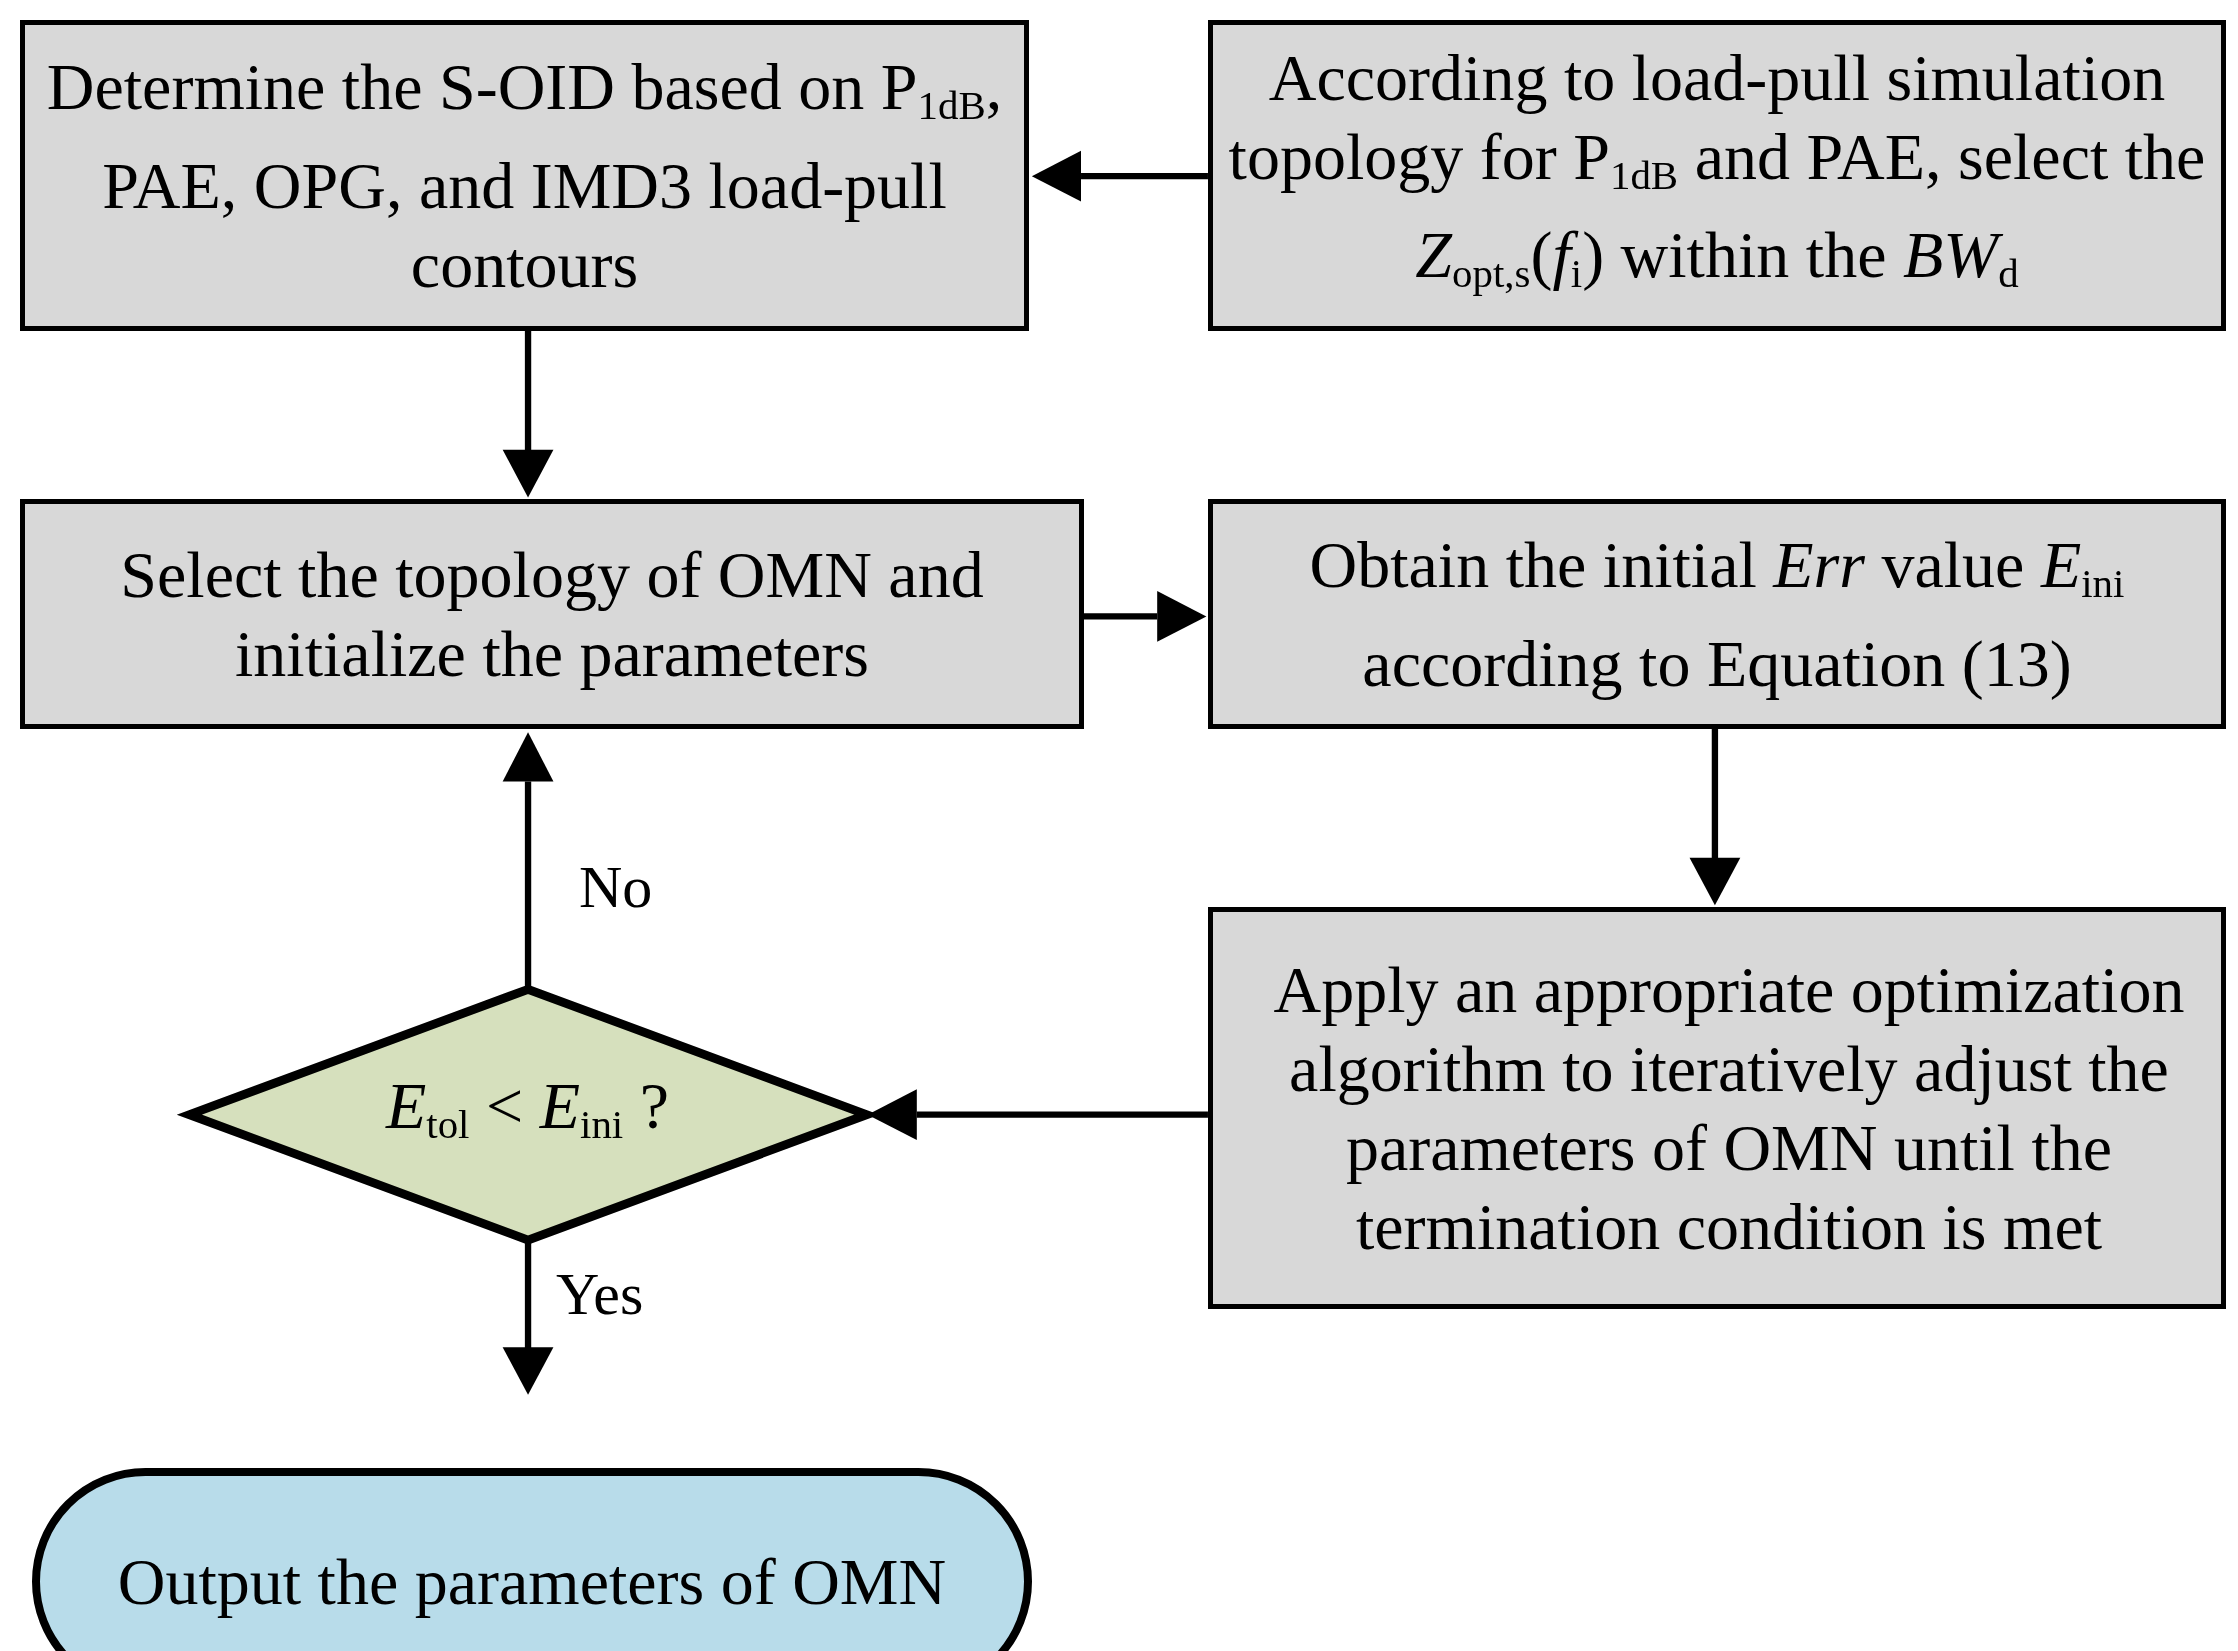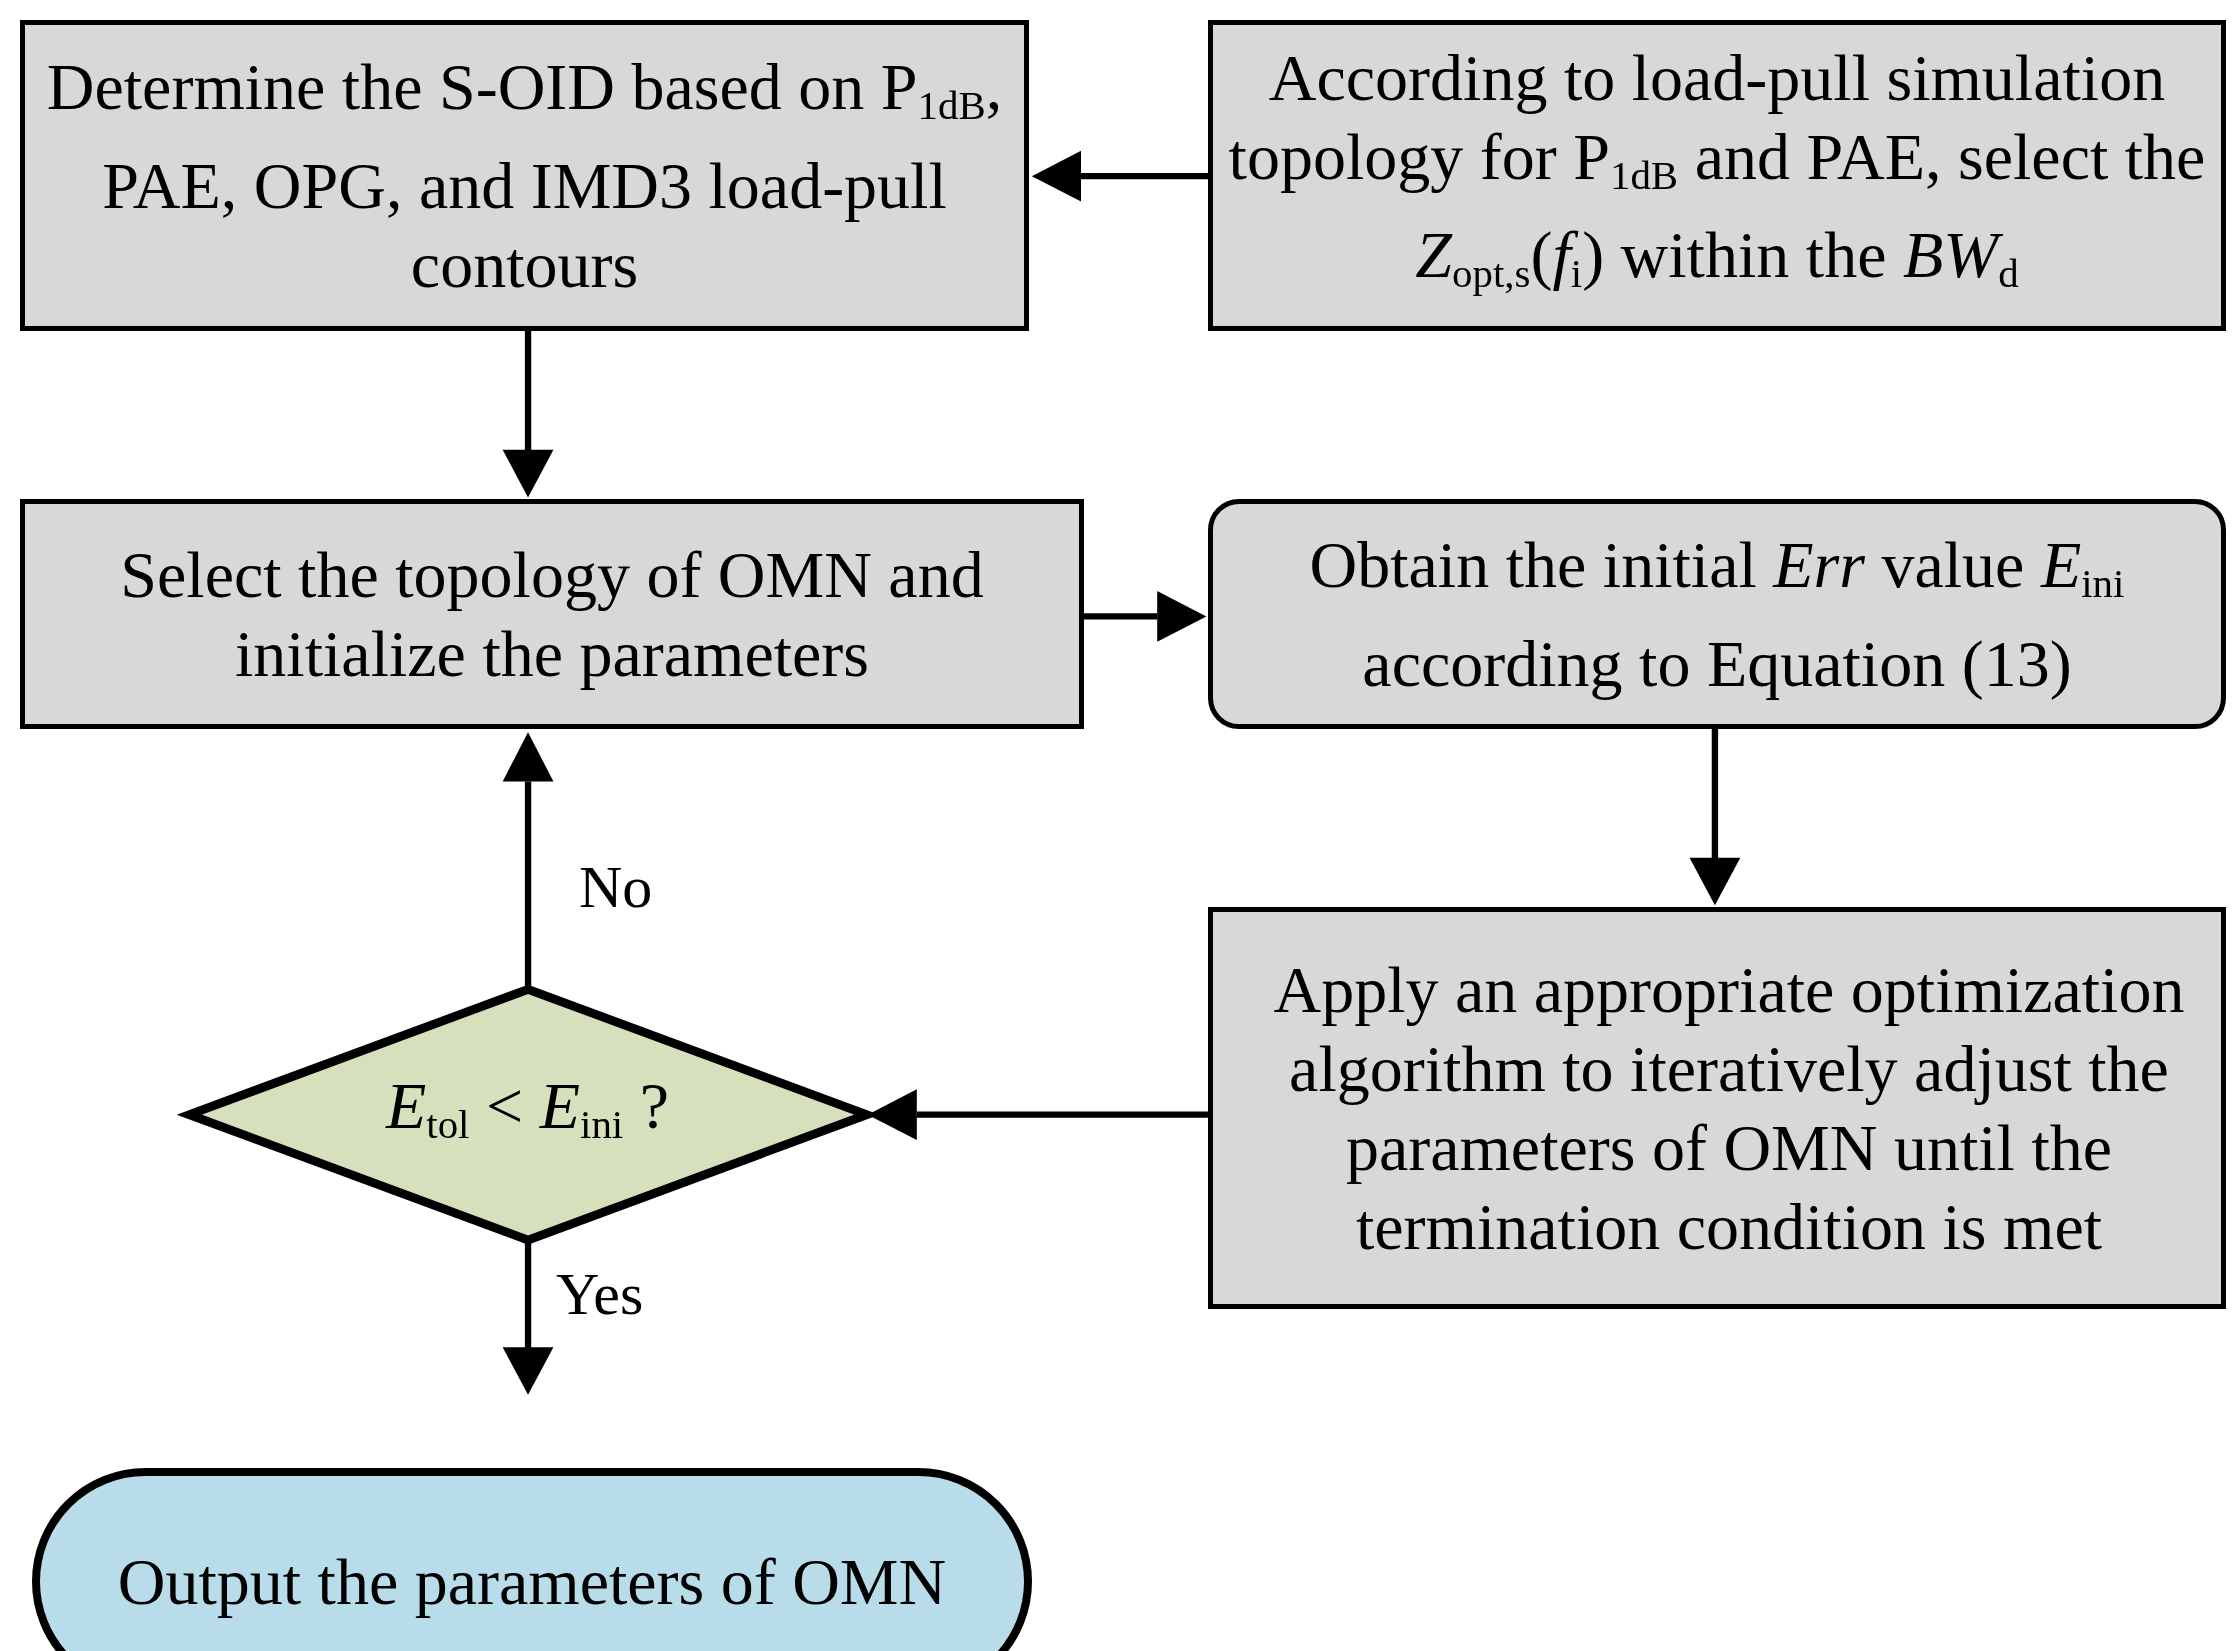--- a/index.html
+++ b/index.html
@@ -90,21 +90,21 @@
     <div class="tline"><span>According to load-pull simulation</span></div>
     <div class="tline"><span>topology for P</span><span class="sub">1dB</span><span> and PAE, select the</span></div>
     <div class="tline"><span class="it">Z</span><span class="sub">opt,s</span><span>(</span><span class="it">f</span><span class="sub">i</span><span>) within the </span><span class="it">BW</span><span class="sub">d</span></div>
   </div>
 
   <div class="node process" style="left:20px;top:499px;width:1064px;height:230px;">
     <div class="tline"><span>Select the topology of OMN and</span></div>
     <div class="tline"><span>initialize the parameters</span></div>
   </div>
 
-  <div class="node process" style="left:1208px;top:499px;width:1018px;height:230px;border-radius:31px;">
+  <div class="node process" style="left:1208px;top:499px;width:1018px;height:230px;">
     <div class="tline"><span>Obtain the initial </span><span class="it">Err</span><span> value </span><span class="it">E</span><span class="sub">ini</span></div>
     <div class="tline"><span>according to Equation (13)</span></div>
   </div>
 
   <div class="node process" style="left:1208px;top:907px;width:1018px;height:402px;padding-left:24px;">
     <div class="tline"><span>Apply an appropriate optimization</span></div>
     <div class="tline"><span>algorithm to iteratively adjust the</span></div>
     <div class="tline"><span>parameters of OMN until the</span></div>
     <div class="tline"><span>termination condition is met</span></div>
   </div>

